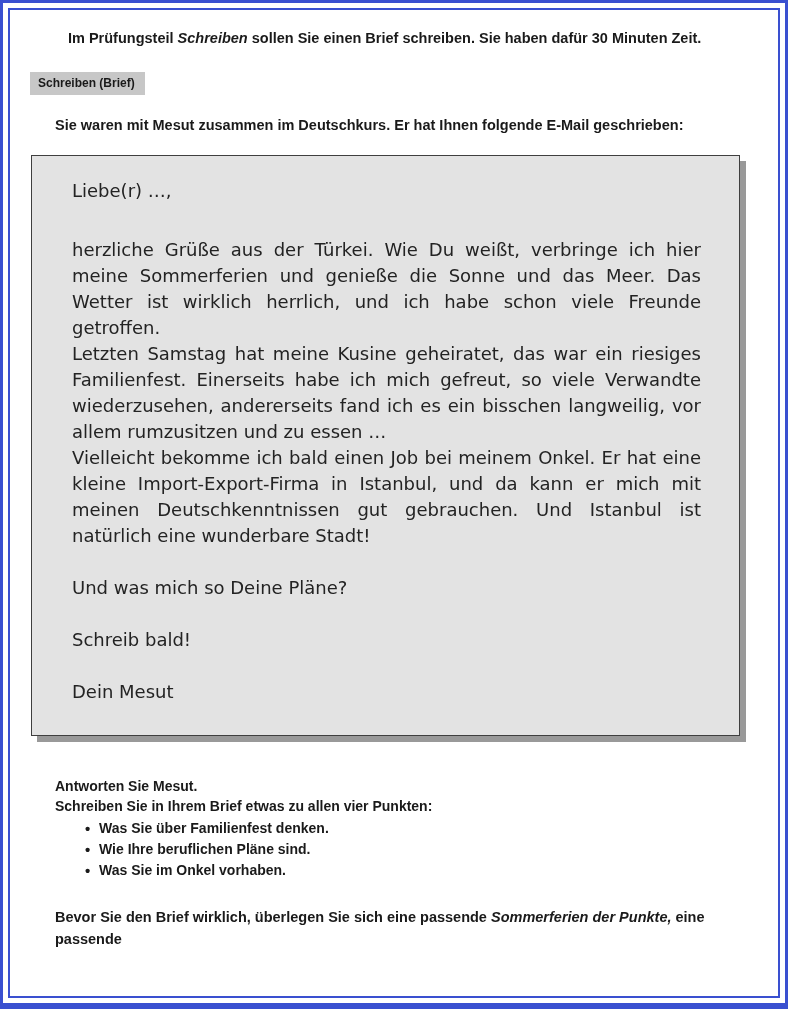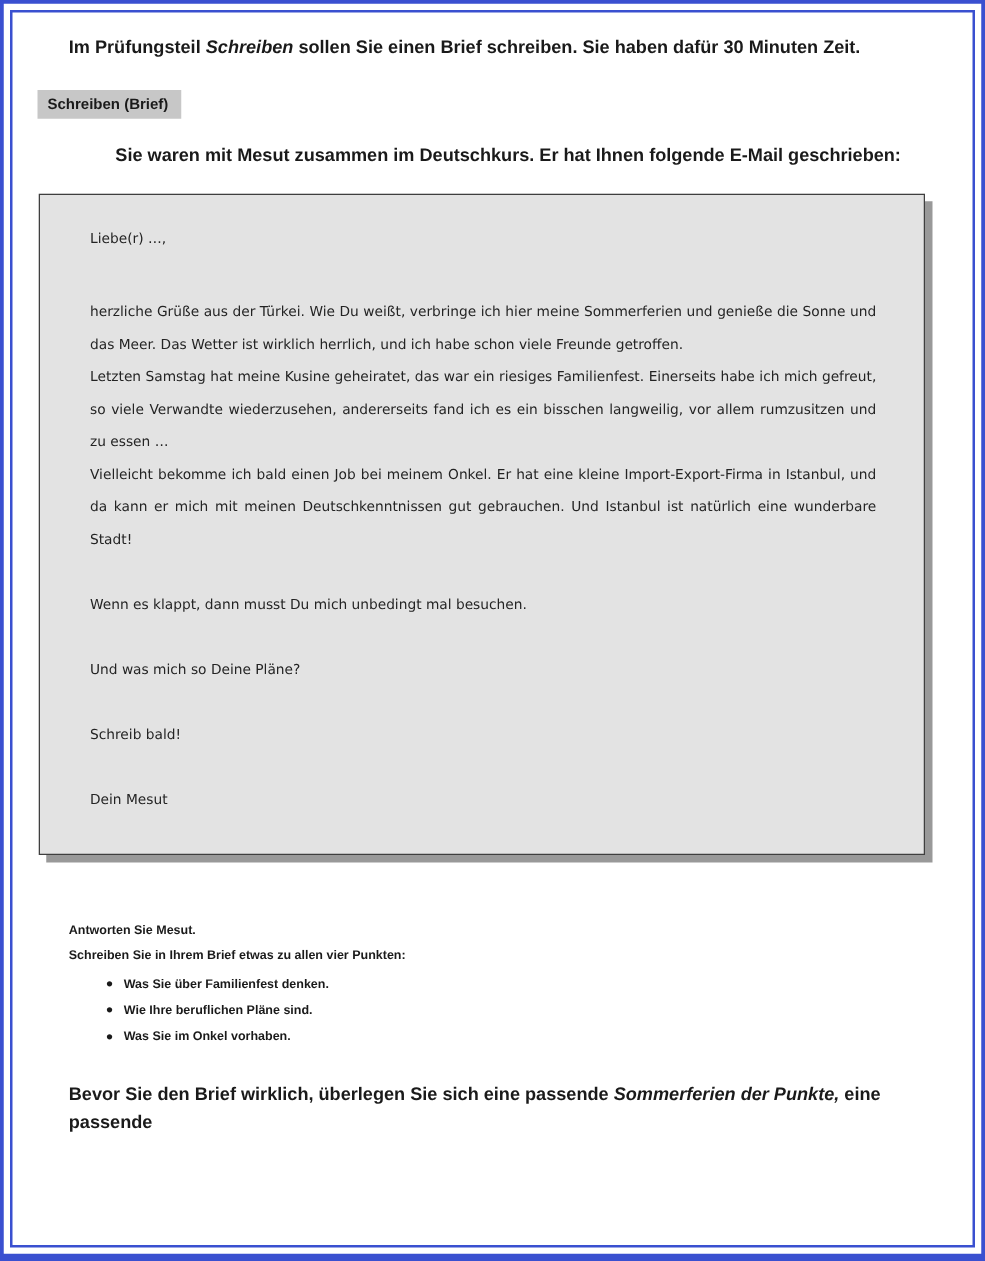--- a/index.html
+++ b/index.html
@@ -25,59 +25,58 @@
     width: 100%;
     height: 100%;
     border: 2px solid #3a50d0;
     padding: 0 20px;
     overflow: hidden;
     background: #ffffff;
   }
   .italic { font-style: italic; }
 
   .exam-intro {
-    margin: 18px 0 0 25px;
+    margin: 18px 0 0 38px;
     font-size: 14.5px;
     font-weight: 700;
     line-height: 20px;
   }
   .section-label {
     display: inline-block;
     margin-top: 24px;
     background: #c7c7c7;
     padding: 4px 10px 5px 8px;
     font-size: 12px;
     font-weight: 700;
   }
   .task-line {
     margin: 22px 0 0 25px;
     font-size: 14.5px;
     font-weight: 700;
-    text-align: center;
   }
   .letter-box {
     margin: 22px 14px 0 1px;
     width: 709px;
     background: #e3e3e3;
     border: 1px solid #3f3f3f;
     box-shadow: 6px 6px 0 rgba(70, 70, 70, 0.55);
     padding: 22px 38px 30px 40px;
     font-family: "DejaVu Sans", sans-serif;
-    font-size: 11px;
+    font-size: 18px;
     line-height: 26px;
     color: #232323;
     text-align: justify;
   }
   .letter-box p { margin: 0; }
   .salutation { margin-bottom: 33px !important; text-align: left; }
   .closing-line { margin-top: 26px !important; text-align: left; }
 
   .instructions {
-    margin: 51px 0 0 25px;
-    font-size: 10px;
+    margin: 40px 0 0 25px;
+    font-size: 14px;
     font-weight: 700;
     line-height: 20px;
   }
   .instructions ul {
     list-style: none;
     margin-top: 2px;
   }
   .instructions li {
     padding-left: 44px;
     position: relative;
@@ -107,21 +106,20 @@
 
     <div class="section-label">Schreiben (Brief)</div>
 
     <p class="task-line">Sie waren mit Mesut zusammen im Deutschkurs. Er hat Ihnen folgende E-Mail geschrieben:</p>
 
     <div class="letter-box">
       <p class="salutation">Liebe(r) …,</p>
       <p class="body-par">herzliche Grüße aus der Türkei. Wie Du weißt, verbringe ich hier meine Sommerferien und genieße die Sonne und das Meer. Das Wetter ist wirklich herrlich, und ich habe schon viele Freunde getroffen.</p>
       <p class="body-par">Letzten Samstag hat meine Kusine geheiratet, das war ein riesiges Familienfest. Einerseits habe ich mich gefreut, so viele Verwandte wiederzusehen, andererseits fand ich es ein bisschen langweilig, vor allem rumzusitzen und zu essen …</p>
       <p class="body-par">Vielleicht bekomme ich bald einen Job bei meinem Onkel. Er hat eine kleine Import-Export-Firma in Istanbul, und da kann er mich mit meinen Deutschkenntnissen gut gebrauchen. Und Istanbul ist natürlich eine wunderbare Stadt!</p>
-      <p class="closing-line">Wenn es klappt, dann musst Du mich unbedingt mal besuchen.</p>
       <p class="closing-line">Und was mich so Deine Pläne?</p>
       <p class="closing-line">Schreib bald!</p>
       <p class="closing-line">Dein Mesut</p>
     </div>
 
     <div class="instructions">
       <p>Antworten Sie Mesut.</p>
       <p>Schreiben Sie in Ihrem Brief etwas zu allen vier Punkten:</p>
       <ul>
         <li>Was Sie über Familienfest denken.</li>

